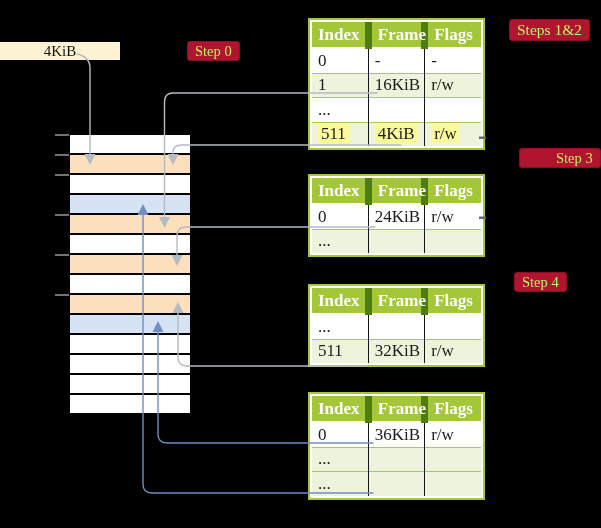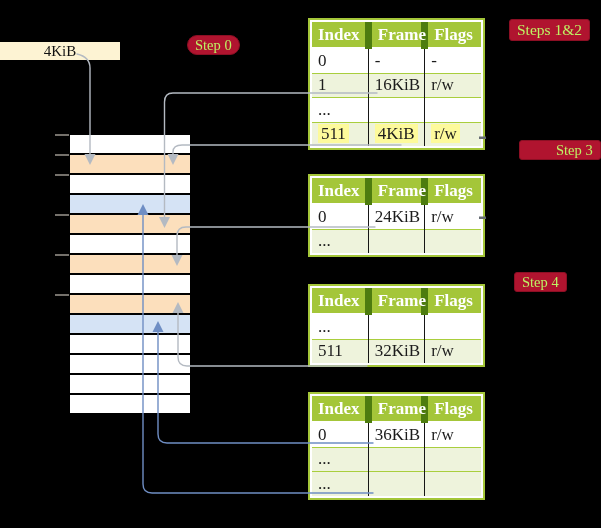--- a/index.html
+++ b/index.html
@@ -27,23 +27,23 @@
     position:absolute;left:0;top:42px;width:120px;height:18px;
     background:var(--cream);color:#111;font-size:15px;line-height:18px;
     text-align:center;
   }
   
   .badge{
     position:absolute;background:var(--badge-red);border:1px solid var(--badge-border);
     color:#bef264;font-size:14.5px;line-height:16px;padding:1px 7px;border-radius:3px;
     white-space:nowrap;
   }
-  #badge-step0  {left:187px;top:35px;border-radius:10px;}
+  #badge-step0  {left:187px;top:41px;}
   #badge-steps12{left:509px;top:19px;font-size:15.5px;line-height:18px;}
-  #badge-step3  {left:519px;top:140px;padding-left:36px;}
+  #badge-step3  {left:519px;top:148px;padding-left:36px;}
   #badge-step4  {left:514px;top:272px;}
   
   #memory-stack{
     position:absolute;left:68px;top:133px;width:124px;height:284px;
     box-sizing:border-box;border:2px solid #000;background:#000;
   }
   .mrow{height:18px;border-bottom:2px solid #000;}
   .mrow:last-child{border-bottom:none;height:18px;}
   .mrow.white{background:#ffffff;}
   .mrow.orange{background:var(--orange);}

